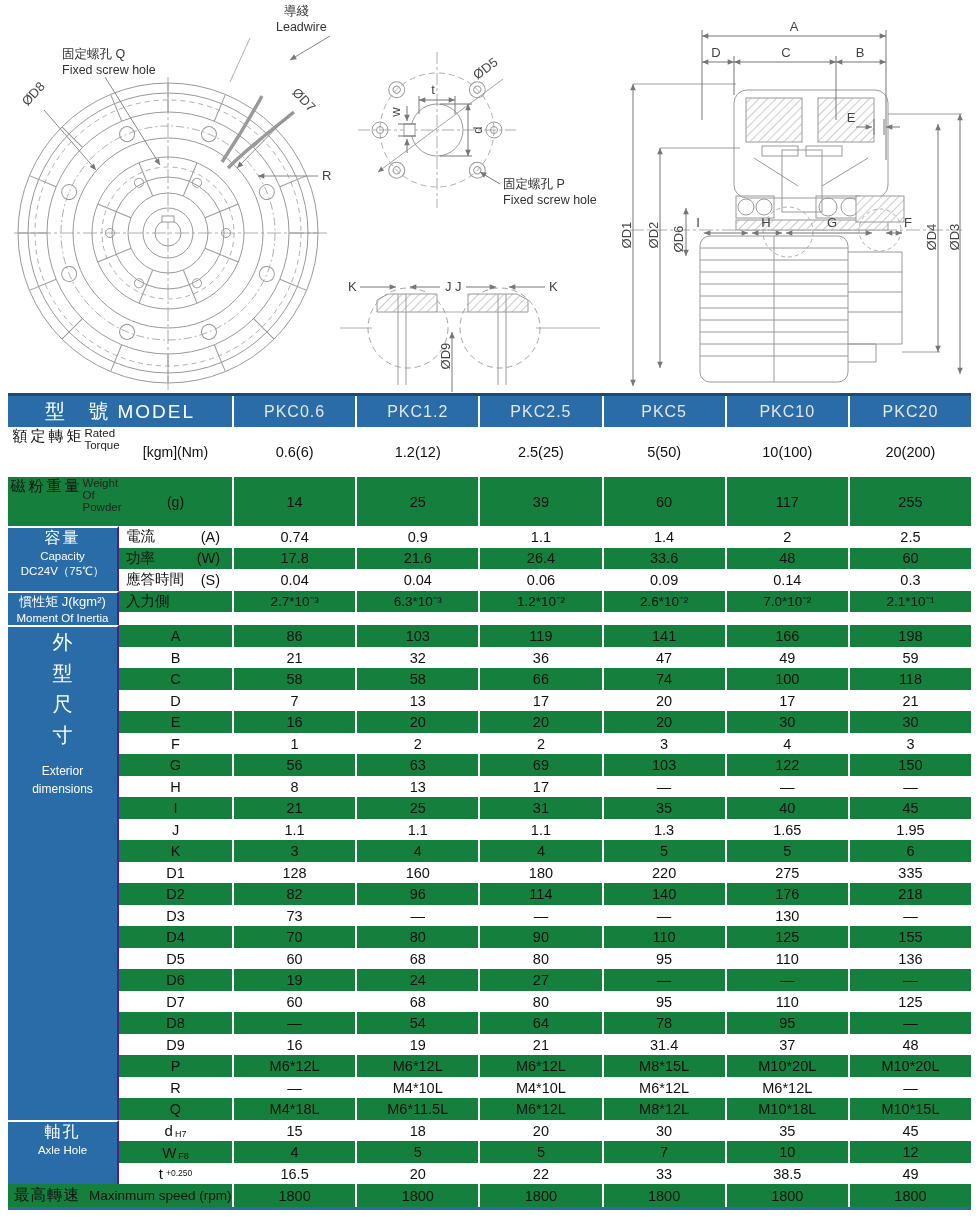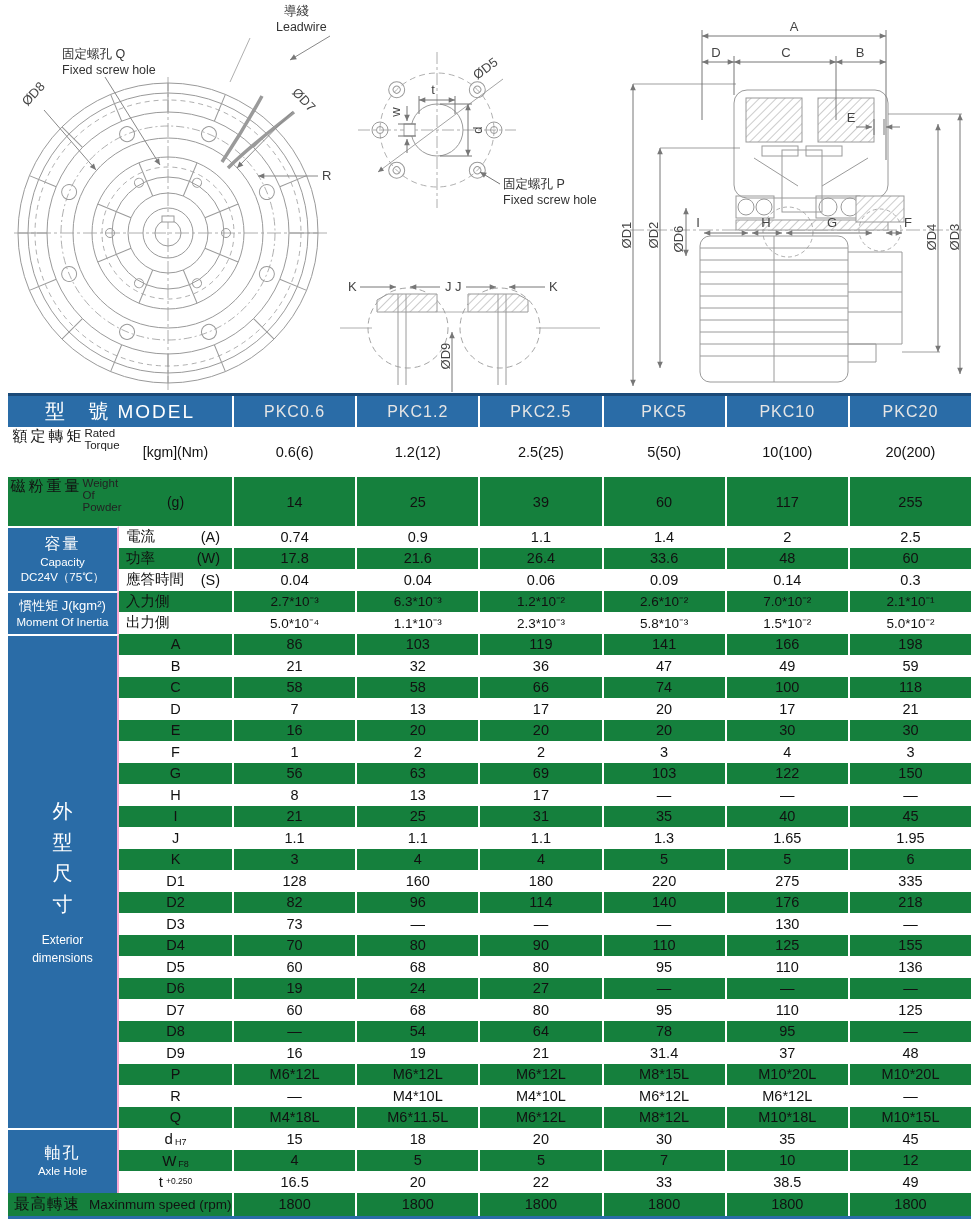--- a/index.html
+++ b/index.html
@@ -32,22 +32,22 @@
   .pl-zh{font-size:15px;letter-spacing:3px;white-space:nowrap}
   .pl-en{font-size:11.5px;color:#222}
   .pu{width:113px;display:flex;align-items:center;justify-content:center;font-size:14px}
   .val{flex:1 1 0;display:flex;align-items:center;justify-content:center;font-size:14.5px;
        border-left:2px solid #fff}
   .pl-wide{width:224px;display:flex;align-items:center;padding-left:6px;gap:9px}
   .spd-zh{font-size:15.5px;letter-spacing:1px}
   .spd-en{font-size:13.5px}
 
   .sect{display:flex;align-items:stretch}
-  .sect-label{width:111px;background:#2a6ca7;border-right:2px solid #f9a8d4;border-top:2px solid #fff;
-              color:#fff;display:flex;flex-direction:column;align-items:center;justify-content:center;
+  .sect-label{width:111px;background:#2a6ca7;border-right:2px solid #4c1d95;border-top:2px solid #fff;
+              color:#fff;display:flex;flex-direction:column;align-items:center;
               text-align:center}
   .sect-rows{flex:1 1 0;display:flex;flex-direction:column}
   .r{display:flex;align-items:stretch;height:21.5px}
   .rl{width:113px;display:flex;align-items:center;justify-content:center;font-size:14.5px}
   .rl-l{justify-content:flex-start;padding-left:7px}
   .rl2{width:113px;display:flex;align-items:center;justify-content:space-between;
        padding:0 12px 0 7px;font-size:14.5px}
   .sl-zh{font-size:16px;letter-spacing:2px}
   .sl-zh-sm{font-size:13px;letter-spacing:0}
   .sl-en{font-size:11.5px;line-height:1.3}
@@ -402,29 +402,20 @@
     <div class="sect-rows">
       <div class="r g">
         <div class="rl rl-l">入力側</div>
         <div class="val">2.7*10⁻³</div>
         <div class="val">6.3*10⁻³</div>
         <div class="val">1.2*10⁻²</div>
         <div class="val">2.6*10⁻²</div>
         <div class="val">7.0*10⁻²</div>
         <div class="val">2.1*10⁻¹</div>
       </div>
-      <div class="r w">
-        <div class="rl rl-l">出力側</div>
-        <div class="val">5.0*10⁻⁴</div>
-        <div class="val">1.1*10⁻³</div>
-        <div class="val">2.3*10⁻³</div>
-        <div class="val">5.8*10⁻³</div>
-        <div class="val">1.5*10⁻²</div>
-        <div class="val">5.0*10⁻²</div>
-      </div>
     </div>
   </div>
 
   <div class="sect">
     <div class="sect-label">
       <div class="sl-zh-v">外
 型
 尺
 寸</div>
       <div class="sl-en-2">Exterior

